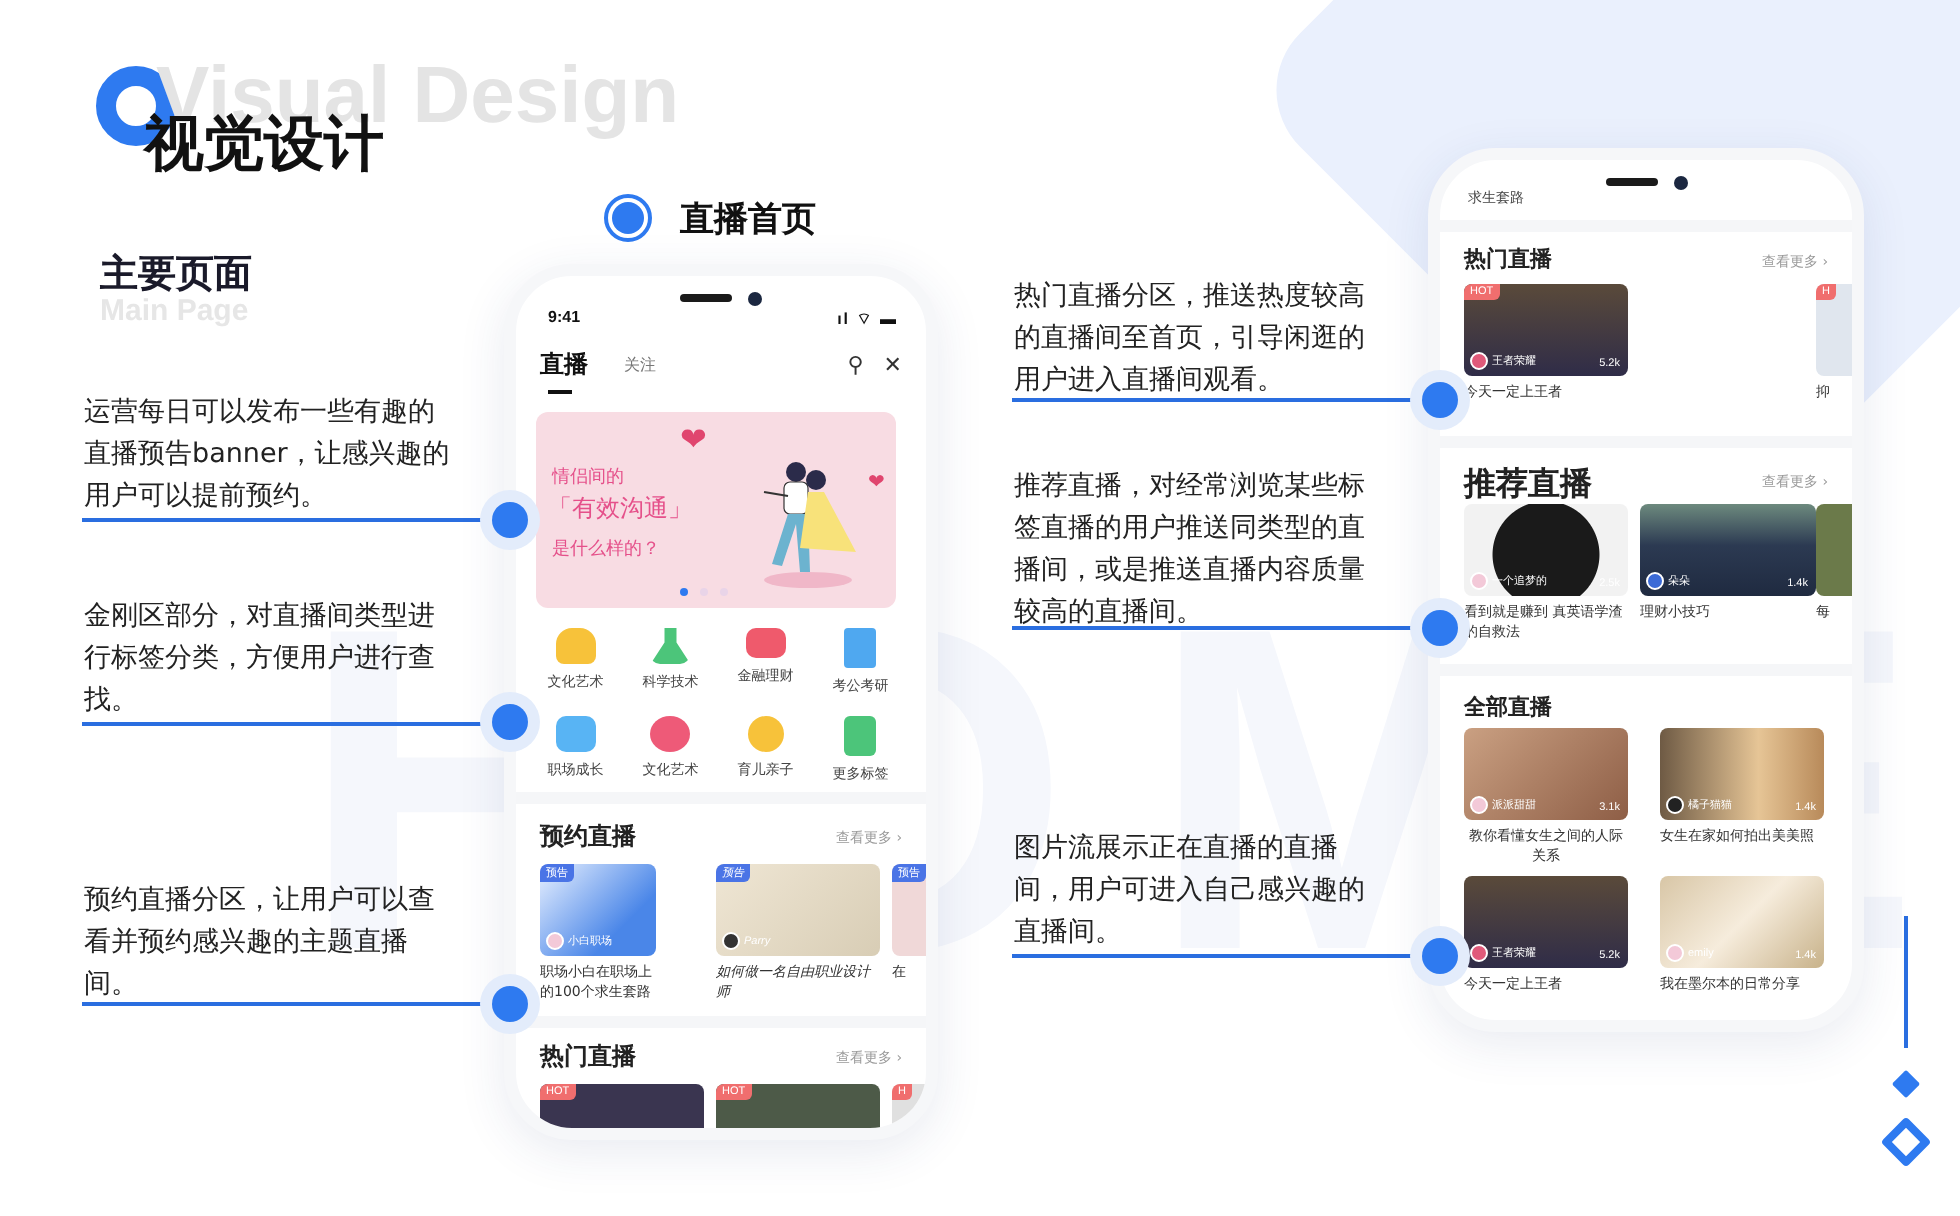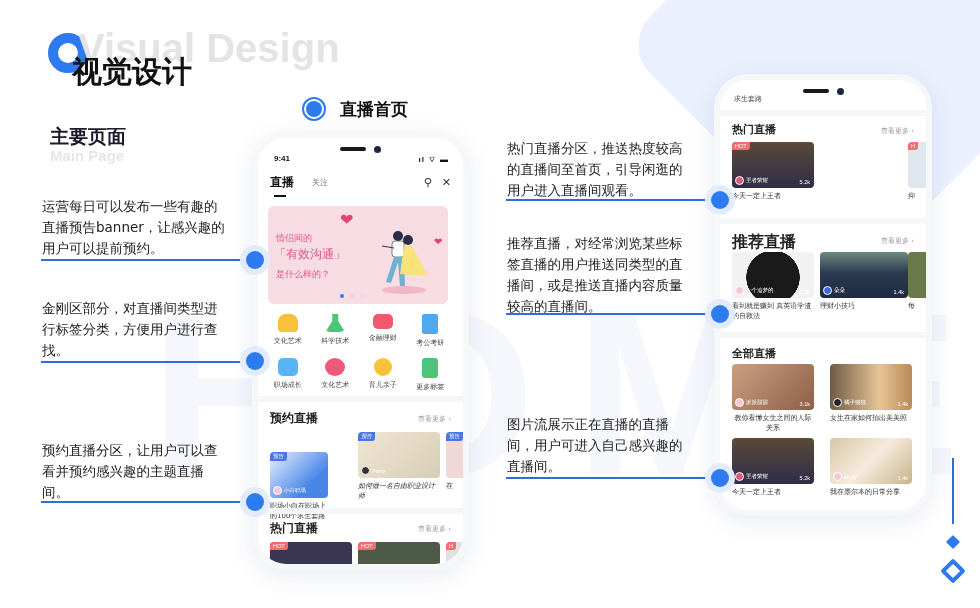--- a/index.html
+++ b/index.html
@@ -204,21 +204,21 @@
     <div class="cat">
         <div class="ic" style="background:#4cc57a;width:16px;height:20px;border-radius:3px;"></div>
         <span>更多标签</span>
       </div>
   </div>
 
   <div class="divider" style="top:258px;"></div>
   <div class="sec-title" style="top:272px;">预约直播</div>
   <div class="sec-more" style="top:276px;"><span>查看更多</span> ›</div>
 
-  <div class="card" style="left:12px;top:294px;width:58px;margin-top:20px;">
+  <div class="card" style="left:12px;top:294px;width:58px;">
     <div class="img" style="height:46px;background:linear-gradient(135deg,#e9f1ff 0%,#4a86e8 70%);">
       <span class="badge badge-pre">预告</span>
       <div class="host">
           <span class="av"></span>
           <span>小白职场</span>
         </div>
     </div>
     <div class="cap">职场小白在职场上的100个求生套路</div>
   </div>
   <div class="card" style="left:100px;top:294px;width:82px;font-style:italic;">

